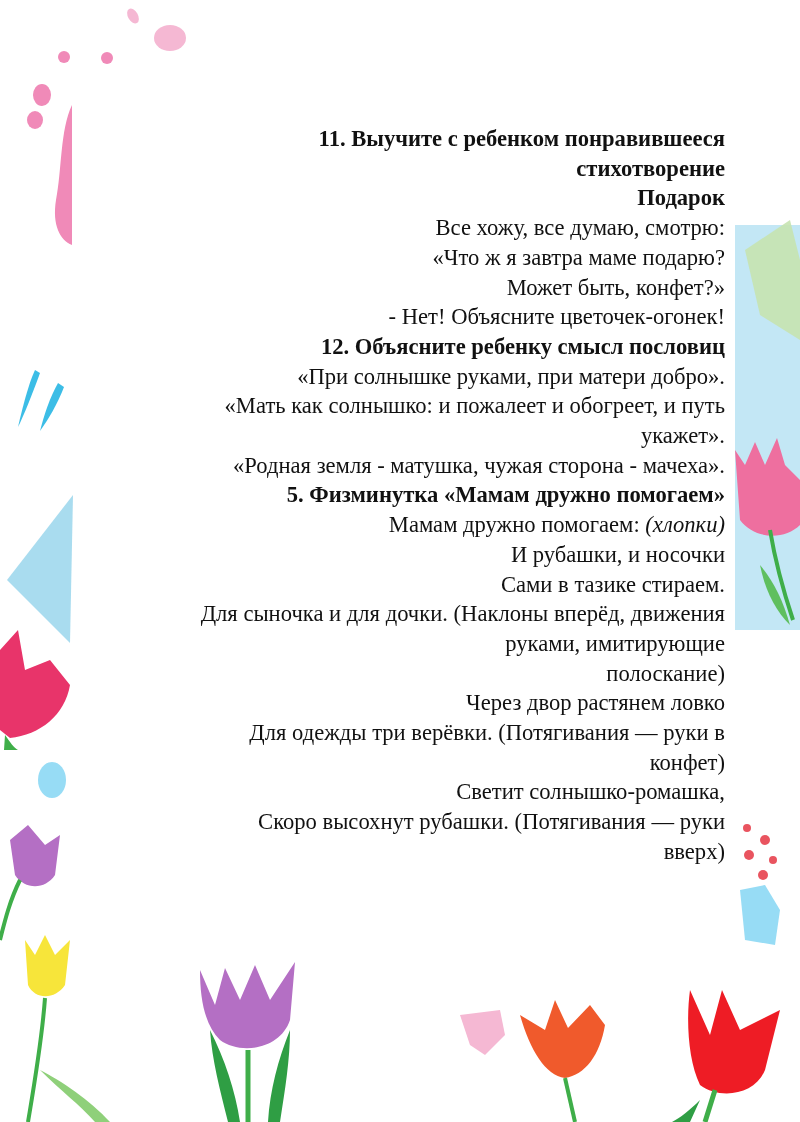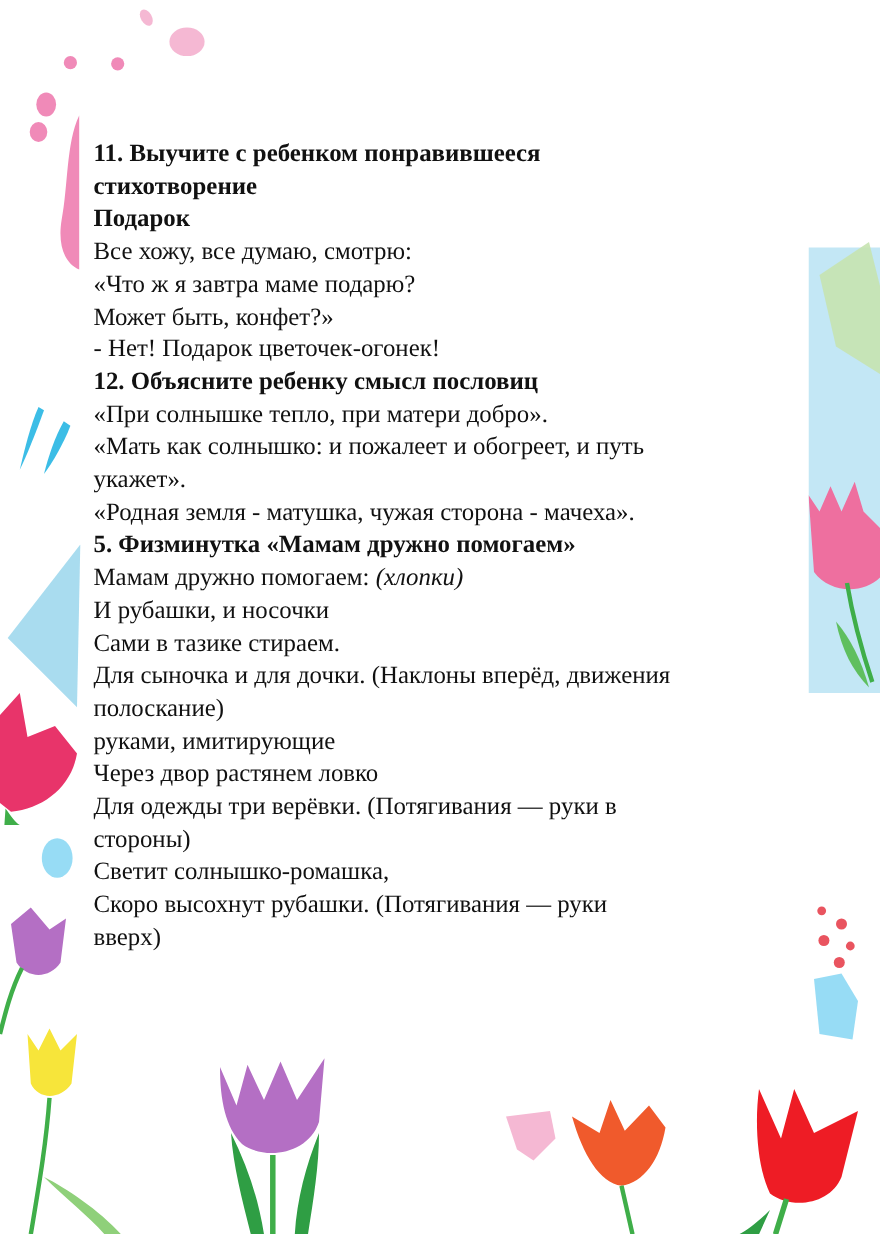--- a/index.html
+++ b/index.html
@@ -1,18 +1,18 @@
 <!DOCTYPE html>
 <html><head>
 <meta charset="utf-8">
 <style>
   html,body{margin:0;padding:0;}
   body{width:800px;height:1122px;position:relative;overflow:hidden;background:#ffffff;font-family:"Liberation Serif","DejaVu Serif",serif;color:#111;}
   .deco{position:absolute;pointer-events:none;}
-  .content{position:absolute;left:85px;top:124px;width:640px;font-size:22.6px;line-height:29.7px;}
+  .content{position:absolute;left:85px;top:124px;width:640px;font-size:22.6px;line-height:29.7px;text-align:right;}
   .line{white-space:nowrap;}
   .h{font-weight:bold;}
   .i{font-style:italic;}
 </style>
 </head>
 <body>
 
 <svg class="deco" style="left:0;top:0" width="260" height="260" viewBox="0 0 260 260">
   <ellipse cx="170" cy="38" rx="16" ry="13" fill="#f2a6c8" opacity="0.8"></ellipse>
   <ellipse cx="133" cy="16" rx="5" ry="8" fill="#f5b8d3" transform="rotate(-30 133 16)"></ellipse>
@@ -84,34 +84,34 @@
   <path d="M700 140 C690 150 680 158 672 162 L690 162 Z" fill="#2f9e44"></path>
 </svg>
 
 <div class="content">
   <div class="line h">11. Выучите с ребенком понравившееся</div>
   <div class="line h">стихотворение</div>
   <div class="line h">Подарок</div>
   <div class="line">Все хожу, все думаю, смотрю:</div>
   <div class="line">«Что ж я завтра маме подарю?</div>
   <div class="line">Может быть, конфет?»</div>
-  <div class="line">- Нет! Подарок цветочек-огонек!</div>
+  <div class="line">- Нет! Объясните цветочек-огонек!</div>
 
   <div class="line h">12. Объясните ребенку смысл пословиц</div>
-  <div class="line">«При солнышке тепло, при матери добро».</div>
+  <div class="line">«При солнышке руками, при матери добро».</div>
   <div class="line">«Мать как солнышко: и пожалеет и обогреет, и путь</div>
   <div class="line">укажет».</div>
   <div class="line">«Родная земля - матушка, чужая сторона - мачеха».</div>
 
   <div class="line h">5. Физминутка «Мамам дружно помогаем»</div>
   <div class="line"><span>Мамам дружно помогаем: </span><span class="i">(хлопки)</span></div>
   <div class="line">И рубашки, и носочки</div>
   <div class="line">Сами в тазике стираем.</div>
   <div class="line">Для сыночка и для дочки. (Наклоны вперёд, движения</div>
+  <div class="line">руками, имитирующие</div>
   <div class="line">полоскание)</div>
-  <div class="line">руками, имитирующие</div>
   <div class="line">Через двор растянем ловко</div>
   <div class="line">Для одежды три верёвки. (Потягивания — руки в</div>
-  <div class="line">стороны)</div>
+  <div class="line">конфет)</div>
   <div class="line">Светит солнышко-ромашка,</div>
   <div class="line">Скоро высохнут рубашки. (Потягивания — руки</div>
   <div class="line">вверх)</div>
 </div>
 
 </body></html>

